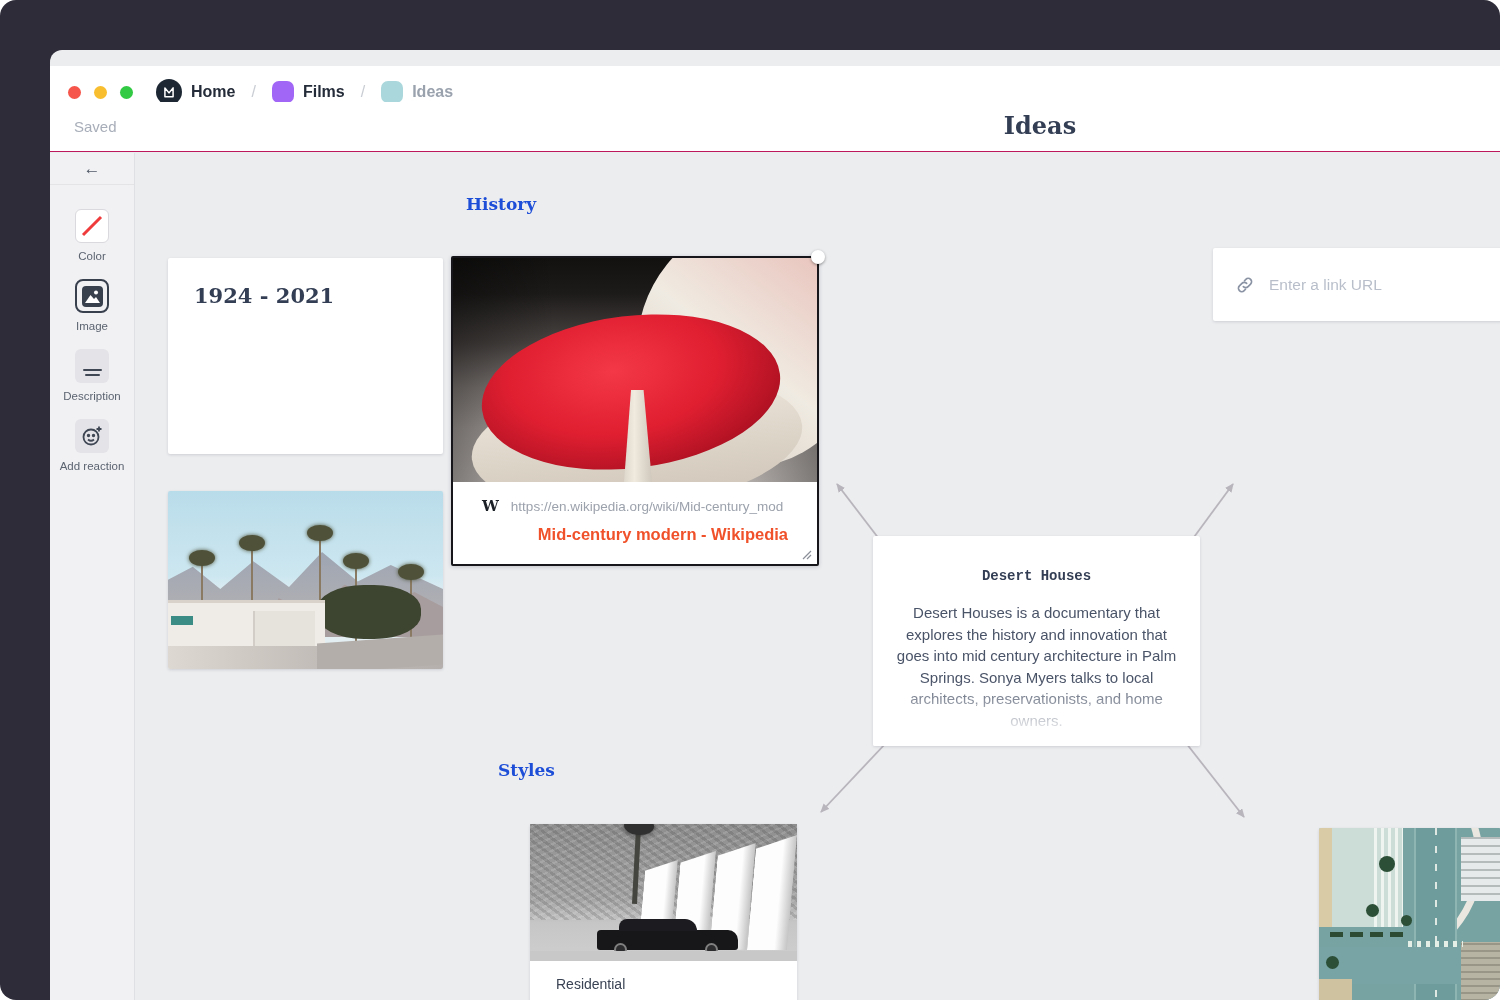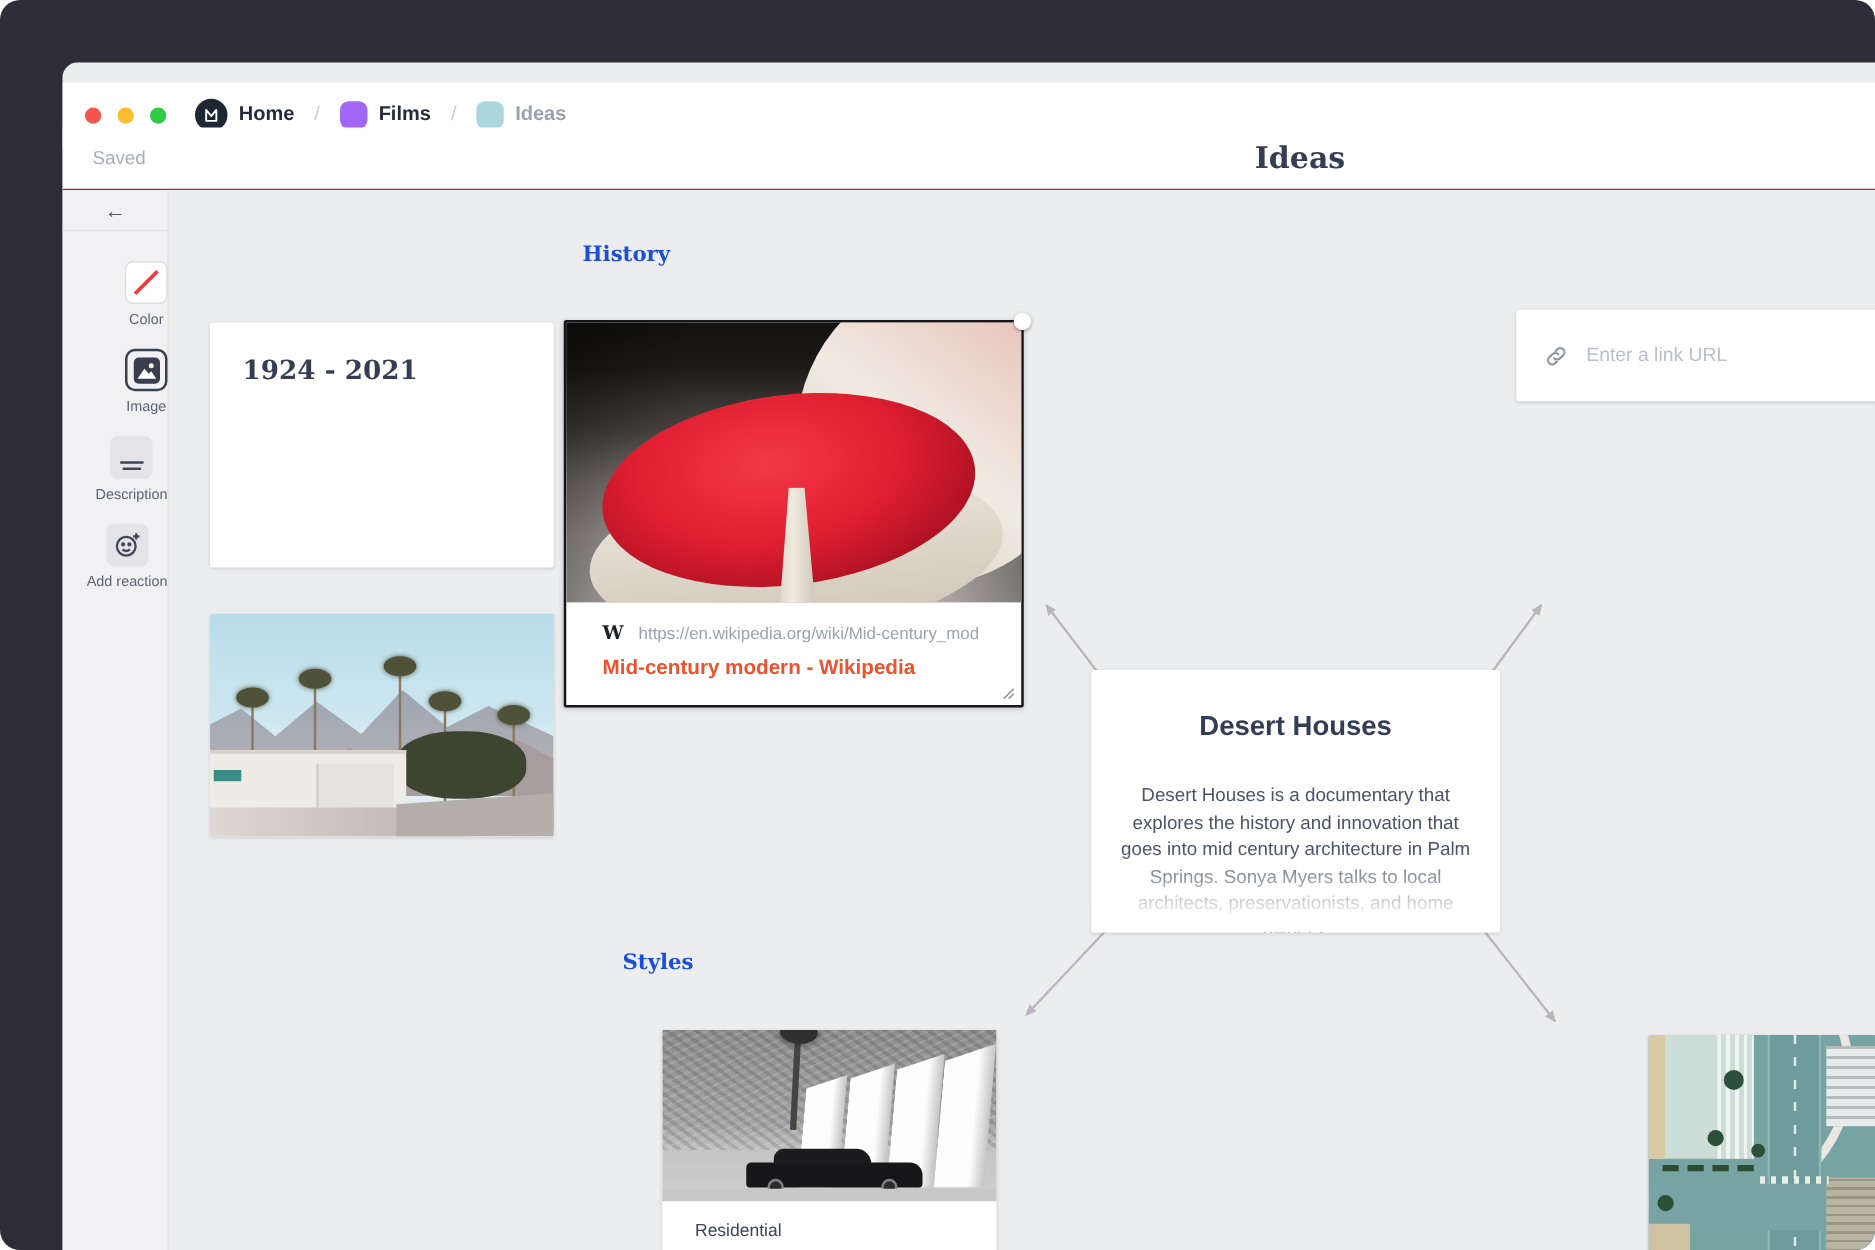--- a/index.html
+++ b/index.html
@@ -30,21 +30,21 @@
                border-bottom:1px solid #be185d; }
   .saved { position:absolute; left:24px; top:16px; font-size:15px; color:#A8AEB9; }
   .board-title { position:absolute; left:990px; top:9px; transform:translateX(-50%);
                  font-family:"DejaVu Serif", serif; font-weight:700; font-size:24px; color:#333E54; }
 
   
   .sidebar { position:absolute; left:0; top:103px; width:85px; bottom:0;
              background:#F1F1F4; border-right:1px solid #DFE0E4; }
   .back-cell { height:32px; display:flex; align-items:center; justify-content:center;
                border-bottom:1px solid #E4E4E7; cursor:pointer; color:#515866; font-size:17px; }
-  .tools { display:flex; flex-direction:column; align-items:flex-end; padding-top:24px; }
+  .tools { display:flex; flex-direction:column; align-items:center; padding-top:24px; }
   .tool { display:flex; flex-direction:column; align-items:center; margin-bottom:17px; cursor:pointer; }
   .tool-box { width:34px; height:34px; border-radius:6px; background:#E4E4E8;
               display:flex; align-items:center; justify-content:center; }
   .tool-label { margin-top:7px; font-size:11.5px; color:#5C6470; white-space:nowrap; }
   .tool-box.color { background:#fff; border:1px solid #D9D9DE; }
   .tool-box.image { background:#F1F1F4; border:2px solid #38404E; border-radius:8px; }
   .img-inner { width:21px; height:21px; background:#38404E; border-radius:4px; position:relative; overflow:hidden; }
   .desc-lines { display:flex; flex-direction:column; align-items:center; gap:3px; margin-top:12px; }
   .desc-lines span { display:block; height:2px; background:#3F4654; border-radius:1px; }
   .desc-lines .l1{ width:19px; } .desc-lines .l2{ width:15px; }
@@ -74,21 +74,21 @@
   .cushion { position:absolute; left:28px; top:58px; width:300px; height:152px; border-radius:50%;
               transform:rotate(-7deg);
               background:radial-gradient(ellipse at 45% 35%, #f43847 0%, #e01f31 45%, #a60f20 82%, #7c0a17 100%); }
   .stem { position:absolute; left:150px; bottom:0; width:70px; height:92px;
               clip-path:polygon(40% 0, 58% 0, 70% 100%, 30% 100%);
               background:linear-gradient(90deg,#b9b0a5,#f0eadf 45%,#a99f93); }
   .linkmeta { padding:15px 29px 0; }
   .urlrow { display:flex; align-items:center; gap:12px; }
   .wfav { font-family:"DejaVu Serif", serif; font-weight:700; font-size:15px; color:#1B1F26; }
   .urltext { font-size:13.5px; color:#9CA2AC; white-space:nowrap; overflow:hidden; }
-  .linktitle { margin-top:10px; font-size:16.5px; font-weight:700; color:#F0512A; cursor:pointer; }
+  .linktitle { margin-top:10px; font-size:16.5px; font-weight:700; color:#F0512A; cursor:pointer;text-align:right; }
   .sel-handle { position:absolute; top:-8px; right:-8px; width:14px; height:14px; border-radius:50%;
                 background:#fff; box-shadow:0 1px 3px rgba(0,0,0,.4); cursor:nwse-resize; }
   .resize-grip { position:absolute; right:5px; bottom:4px; cursor:nwse-resize; }
 
   
   .palmphoto { left:32px; top:338px; width:275px; height:178px; overflow:hidden; cursor:pointer;
                background:linear-gradient(180deg,#B9DCEA 0%,#CDE7F0 48%,#E3EEF2 60%); }
   .mtn1 { position:absolute; left:0; top:28%; width:100%; height:52%;
           background:linear-gradient(180deg,#9AA3B2,#B8B4B4);
           clip-path:polygon(0 100%,0 42%,9% 28%,19% 52%,31% 22%,44% 50%,56% 12%,69% 44%,81% 26%,100% 52%,100% 100%); }
@@ -107,21 +107,21 @@
   .ground { position:absolute; left:0; bottom:0; width:100%; height:13%;
             background:linear-gradient(90deg,#DED8D2,#C2BCB8 55%,#B5B0AD); }
   .roadr { position:absolute; right:0; bottom:0; width:46%; height:17%; background:#B3AEAA; transform:skewY(-4deg); }
 
   
   .europenote { left:320px; top:425px; width:276px; height:74px; display:flex; align-items:center; padding:0 26px; }
   .europenote p { font-size:15px; color:#4A5468; }
 
   
   .desertnote { left:737px; top:383px; width:327px; height:210px; padding:24px 23px; text-align:center; z-index:3; overflow:hidden; }
-  .desertnote h2 { font-family:Liberation Sans, sans-serif; font-size:22px; color:#333E54; margin:8px 0 32px; }
+  .desertnote h2 { font-family:Liberation Mono, monospace; font-size:14px; color:#333E54; margin:8px 0 18px; }
   .desertnote .fade { content:""; position:absolute; left:0; right:0; bottom:0; height:66px;
         background:linear-gradient(rgba(255,255,255,0), #ffffff 88%); pointer-events:none; }
 
   
   .arrows { position:absolute; left:660px; top:310px; z-index:1; }
 
   
   .linkinput { left:1077px; top:95px; width:290px; height:73px; display:flex; align-items:center;
                gap:14px; padding:0 22px; }
   .linkinput input { border:none; outline:none; flex:1; font-size:15.5px; color:#4A5468;

